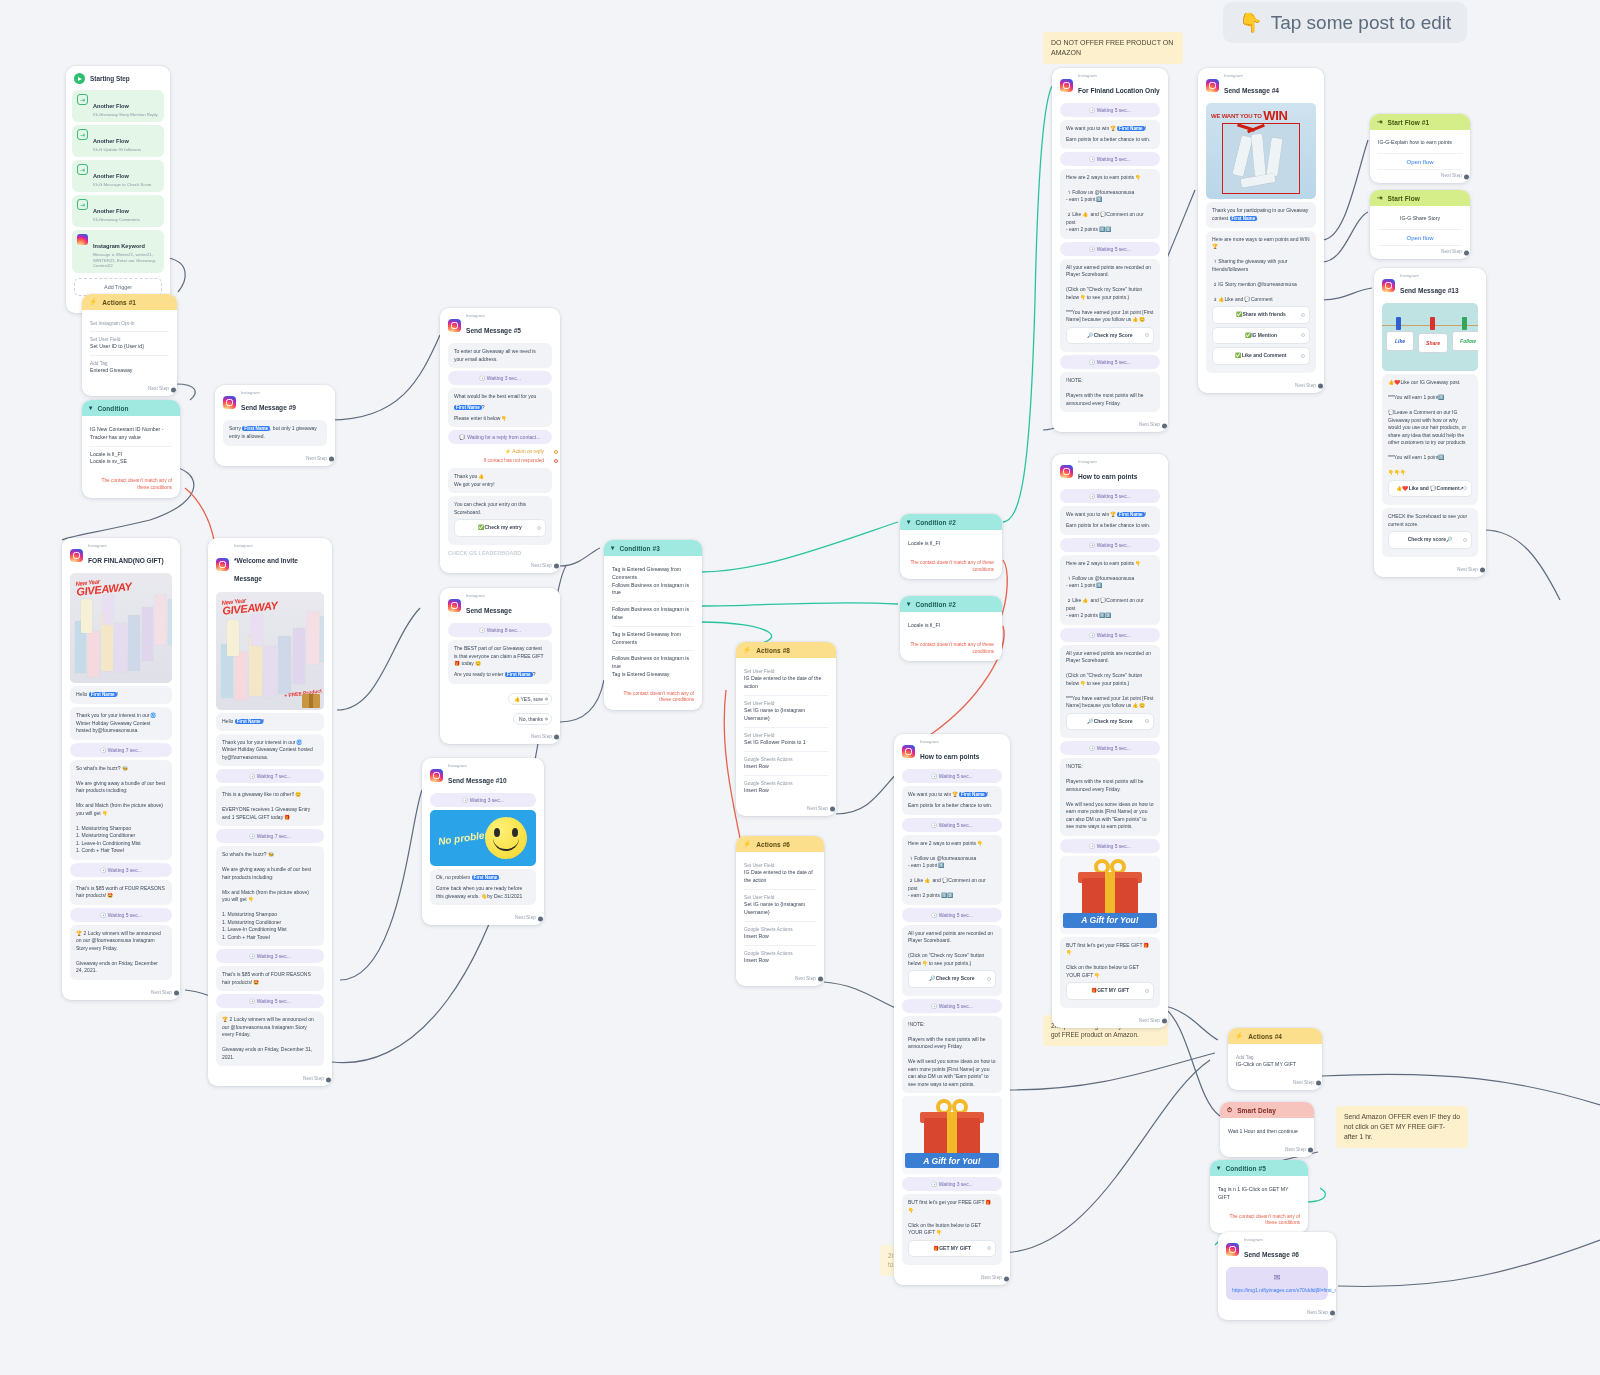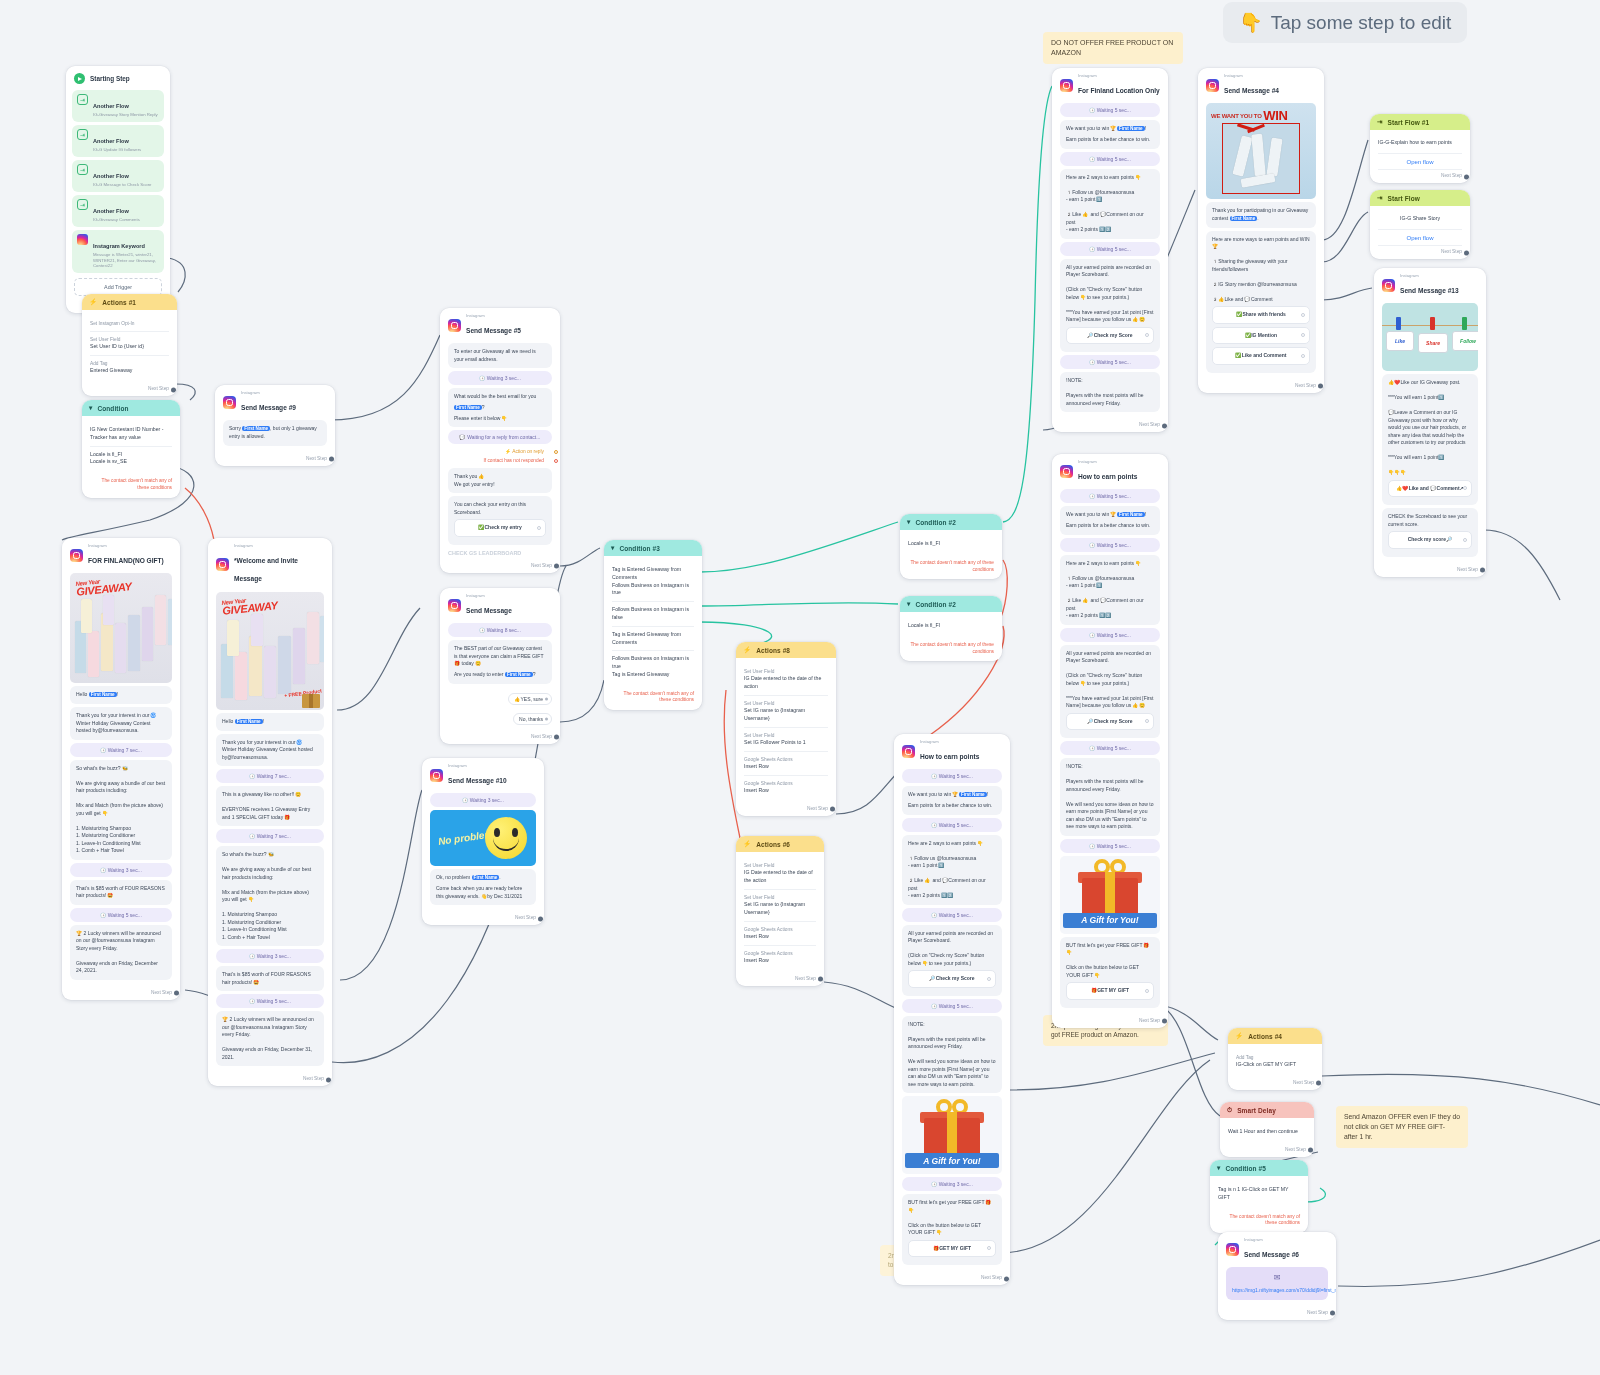--- a/index.html
+++ b/index.html
@@ -184,21 +184,21 @@
     <g fill="none" stroke="#e8604c" stroke-width="1.3">
       <path d="M185,488 C200,500 210,520 214,540"></path>
       <path d="M726,690 C720,740 730,790 740,838"></path>
       <path d="M1003,560 C1010,570 1008,600 1000,620"></path>
       <path d="M1003,626 C1010,650 980,700 930,735"></path>
     </g>
   </svg>
 
   <div class="tip" style="left:1223px; top:2px;">
     <span>👇</span>
-    <span>Tap some step to edit</span>
+    <span>Tap some post to edit</span>
   </div>
 
   <div class="sticky" style="left:1043px; top:32px; width:140px;">DO NOT OFFER FREE PRODUCT ON AMAZON</div>
   <div class="sticky" style="left:1043px; top:1015px; width:125px; font-size:6.5px;">2nd part of the giveaway - OFFER to got FREE product on Amazon.</div>
   <div class="sticky" style="left:1336px; top:1106px; width:132px; font-size:6.8px;">Send Amazon OFFER even IF they do not click on GET MY FREE GIFT- after 1 hr.</div>
   <div class="sticky" style="left:880px; top:1245px; width:120px; font-size:6.5px; background:#fdf3d8; color:#b5a878;">2nd part of the giveaway- OFFER to got FREE product on Amazon.</div>
 
   <div class="card" style="left:66px; top:66px; width:104px;">
     <div class="start-hd">
       <span class="play"></span>

